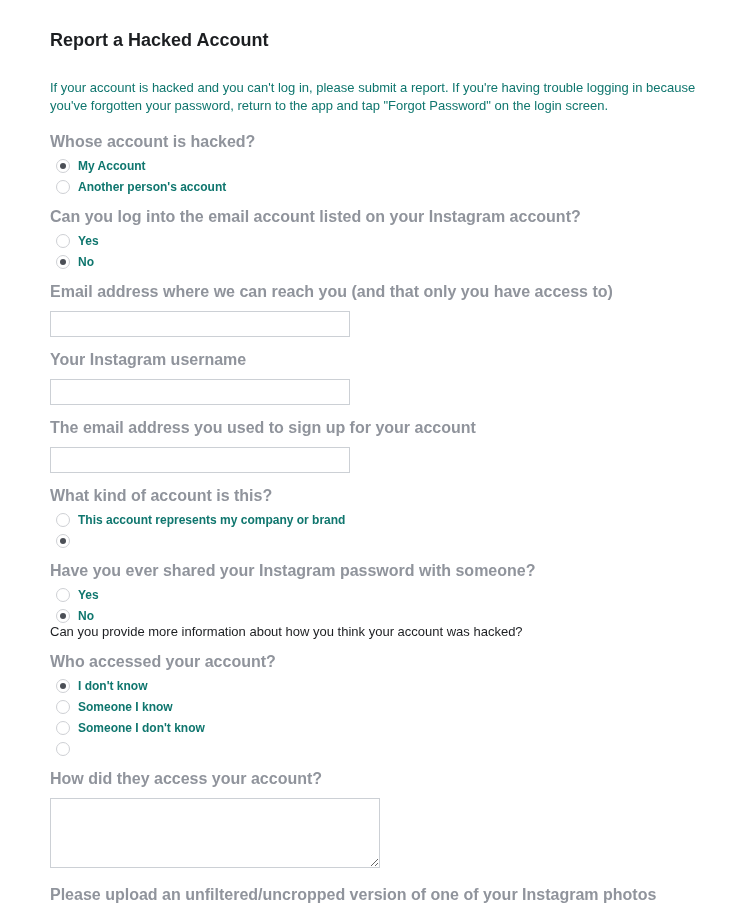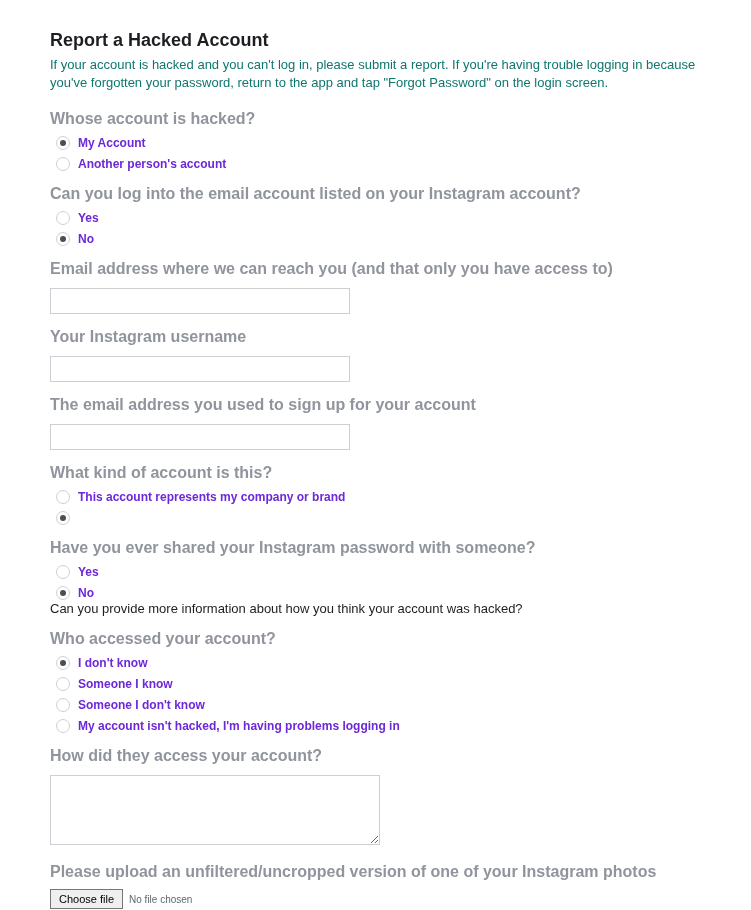--- a/index.html
+++ b/index.html
@@ -11,21 +11,21 @@
       font-family: Helvetica, Arial, sans-serif;
       background: #ffffff;
       padding: 30px 50px;
       width: 751px;
       color: #1c1e21;
     }
     h1 {
       font-size: 18px;
       font-weight: bold;
       color: #1c1e21;
-      margin-bottom: 5px;
+      margin-bottom: 28px;
     }
     .intro {
       font-size: 13px;
       color: #0f766e;
       line-height: 1.4;
       margin-bottom: 18px;
     }
     .question-label {
       font-size: 16px;
       font-weight: bold;
@@ -65,21 +65,21 @@
       content: '';
       width: 6px;
       height: 6px;
       border-radius: 50%;
       background: #4b4f56;
       display: block;
     }
     .radio-label {
       font-size: 12px;
       font-weight: bold;
-      color: #6d28d9;
+      color: #0f766e;
       text-align: right;
     }
     .text-input {
       width: 300px;
       height: 26px;
       border: 1px solid #ccd0d5;
       background: #ffffff;
       font-size: 12px;
       padding: 3px 6px;
       margin-top: 2px;
@@ -196,21 +196,20 @@
   <div class="radio-item">
     <span class="radio-circle"></span>
     <span class="radio-label">Someone I know</span>
   </div>
   <div class="radio-item">
     <span class="radio-circle"></span>
     <span class="radio-label">Someone I don't know</span>
   </div>
   <div class="radio-item">
     <span class="radio-circle"></span>
-    <span class="radio-label">My account isn't hacked, I'm having problems logging in</span>
   </div>
 </div>
 
 
 <div class="question-label">How did they access your account?</div>
 <textarea class="textarea-input" style=""></textarea>
 
 
 <div class="question-label">Please upload an unfiltered/uncropped version of one of your Instagram photos</div>
 <div class="file-row">

